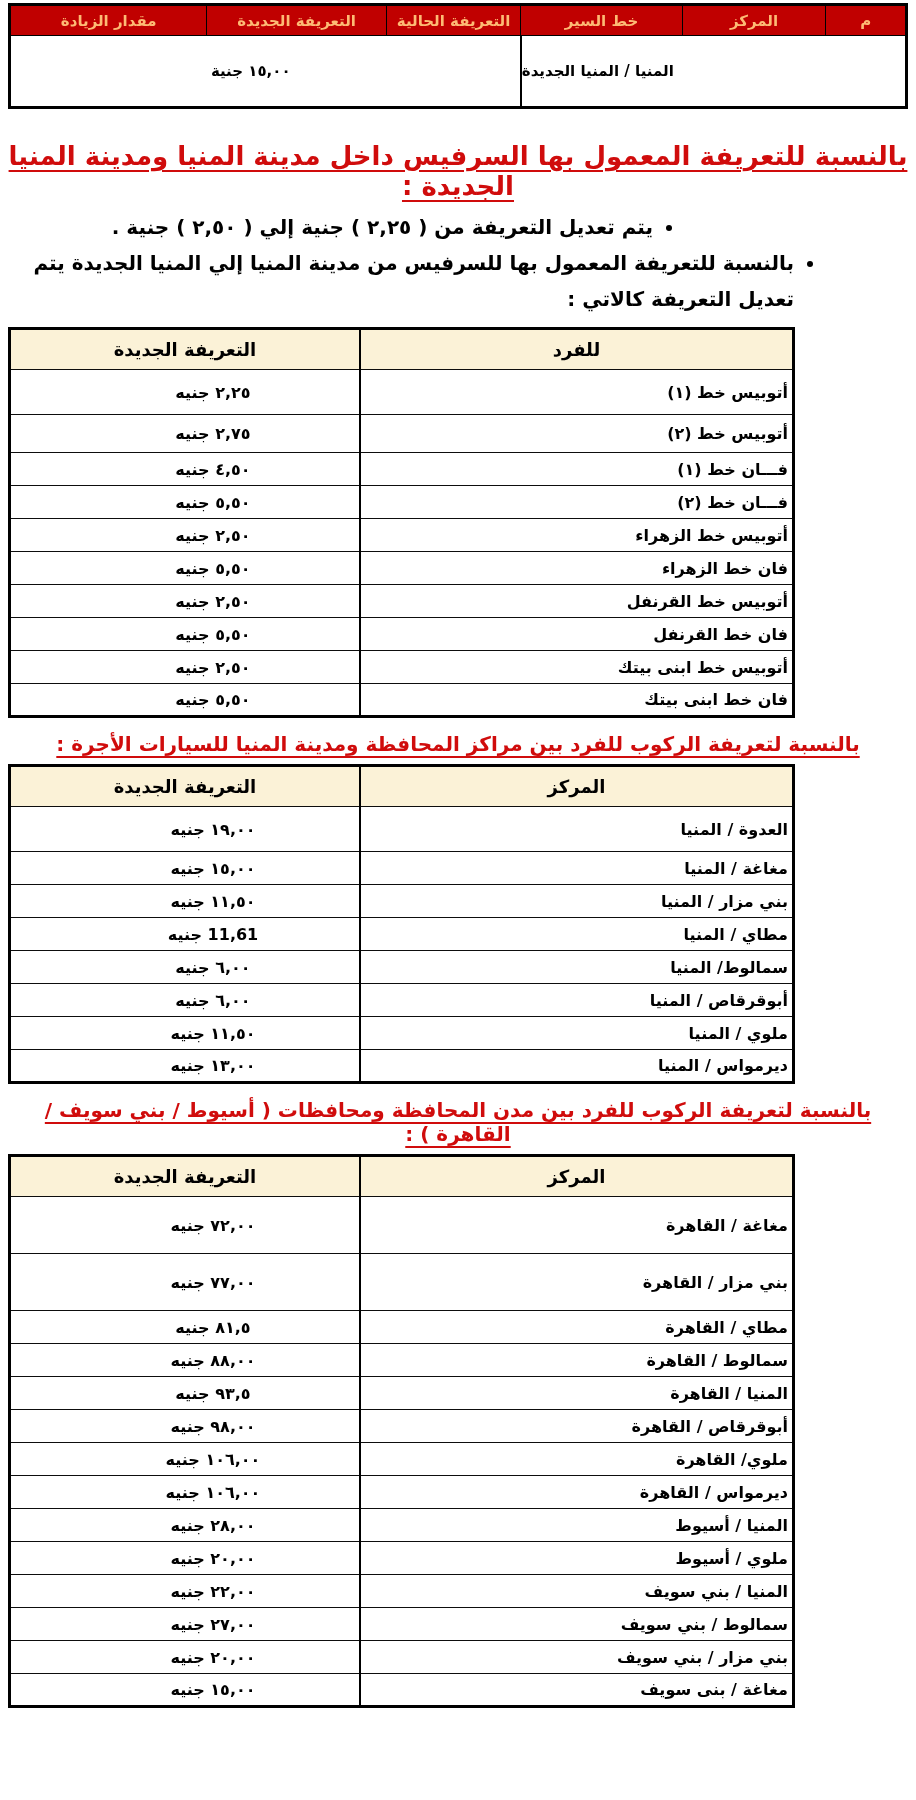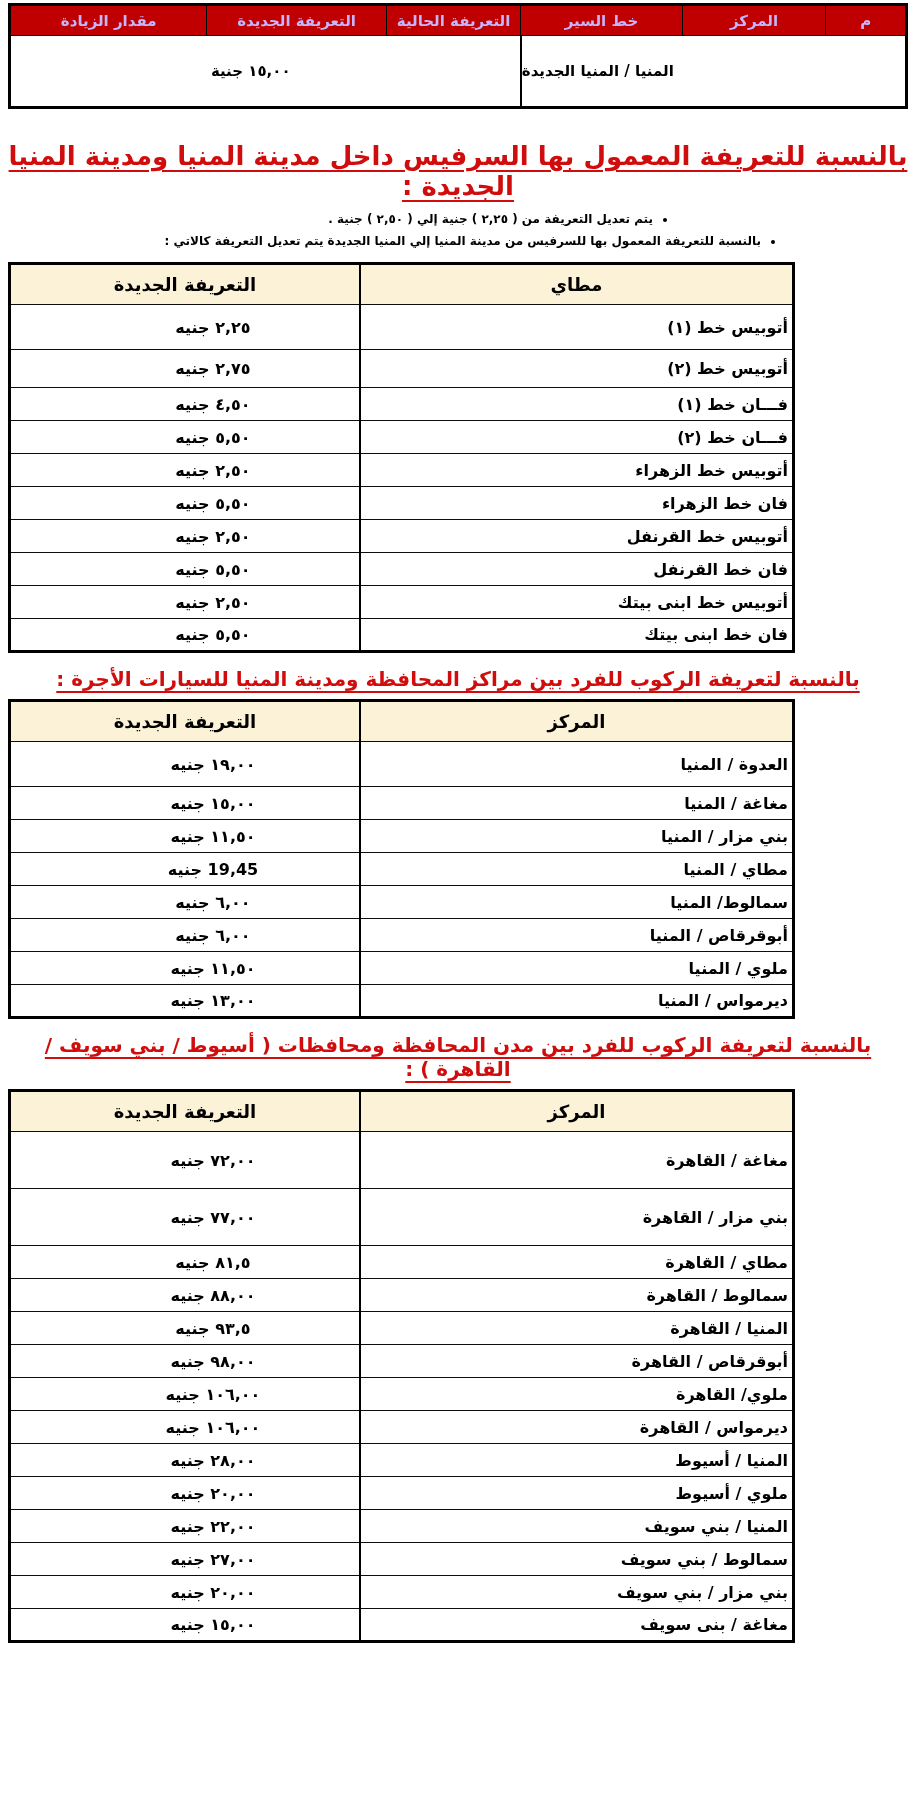--- a/index.html
+++ b/index.html
@@ -10,21 +10,21 @@
     font-family:"DejaVu Sans","Liberation Sans",sans-serif;
     font-weight:700;
   }
   .page { padding:3px 8px 0; }
 
   table { border-collapse:collapse; table-layout:fixed; }
 
   
   .top-table { width:900px; border:3px solid #000; }
   .top-table thead th {
-    background:var(--header-red,#c00000); color:#c4b5fd;
+    background:var(--header-red,#c00000); color:#fdba74;
     font-size:15px; height:31px; text-align:center;
     border:1px solid #000; padding:2px 1px;
   }
   .top-table tbody td { height:72px; font-size:15px; vertical-align:middle; }
   .top-table td.route-cell { border-left:2px solid #000; text-align:left; }
   .top-table td.new-tariff-cell { text-align:left; padding-left:4px; }
   .c-serial{width:9%} .c-markaz{width:16%} .c-route{width:18%}
   .c-current{width:15%} .c-new{width:20%} .c-increase{width:22%}
 
   
@@ -33,23 +33,23 @@
     text-align:center;
     text-decoration:underline;
     text-decoration-thickness:2px;
     text-underline-offset:5px;
   }
   .h-large { font-size:26px; margin:32px 0 4px; }
   .h-small { font-size:20px; margin:14px 0 6px; }
 
   
   .notes { list-style:disc; padding:4px 30px 2px 0; }
-  .notes li { font-size:12px; line-height:1.8; }
+  .notes li { font-size:20px; line-height:1.8; }
   .notes li.note-1 { margin-right:225px; }
-  .notes li.note-2 { margin-right:117px; }
+  .notes li.note-2 { margin-right:84px; }
 
   
   .rate-table { width:787px; margin:8px 113px 0 0; border:3px solid #000; }
   .rate-table th, .rate-table td { border:1px solid #0d0d0d; }
   .rate-table thead th {
     background:var(--table-header-bg,#fbf2d7);
     font-size:18px; height:41px; text-align:center;
   }
   .rate-table th:first-child, .rate-table td:first-child { border-left:2px solid #000; }
   .rate-table td { height:33px; font-size:16px; vertical-align:middle; }
@@ -105,21 +105,21 @@
     <li class="note-2">بالنسبة للتعريفة المعمول بها للسرفيس من مدينة المنيا إلي المنيا الجديدة يتم تعديل التعريفة كالاتي :</li>
   </ul>
 
   <table class="rate-table t-service">
     <colgroup>
         <col class="col-name">
         <col class="col-tariff">
       </colgroup>
     <thead>
       <tr>
-        <th>مطاي</th>
+        <th>للفرد</th>
         <th>التعريفة الجديدة</th>
       </tr>
     </thead>
     <tbody>
 
         <tr>
           <td class="r-name">أتوبيس خط (١)</td>
           <td class="r-tariff">٢,٢٥ جنيه</td>
         </tr>
 
@@ -196,21 +196,21 @@
           <td class="r-tariff">١٥,٠٠ جنيه</td>
         </tr>
 
         <tr>
           <td class="r-name">بني مزار / المنيا</td>
           <td class="r-tariff">١١,٥٠ جنيه</td>
         </tr>
 
         <tr>
           <td class="r-name">مطاي / المنيا</td>
-          <td class="r-tariff">19,45 جنيه</td>
+          <td class="r-tariff">11,61 جنيه</td>
         </tr>
 
         <tr>
           <td class="r-name">سمالوط/ المنيا</td>
           <td class="r-tariff">٦,٠٠ جنيه</td>
         </tr>
 
         <tr>
           <td class="r-name">أبوقرقاص / المنيا</td>
           <td class="r-tariff">٦,٠٠ جنيه</td>

